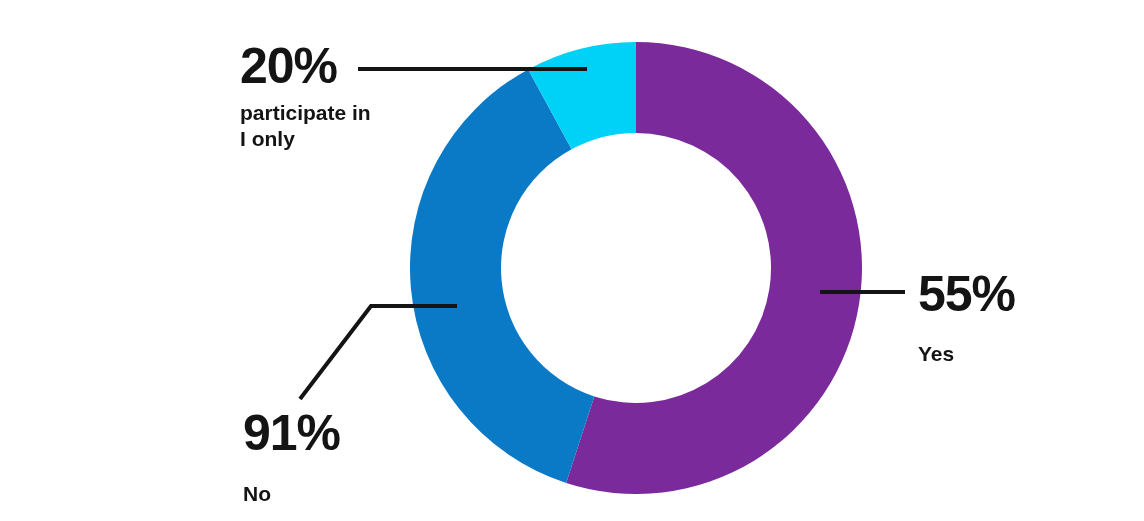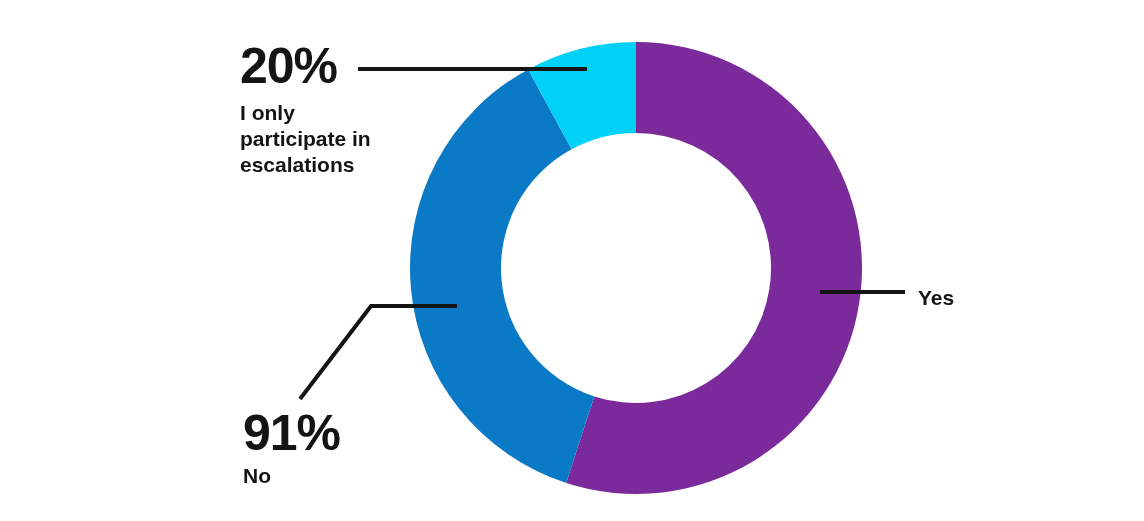--- a/index.html
+++ b/index.html
@@ -68,21 +68,21 @@
   #label-yes .desc {
     margin-top: 19px;
   }
   
   #label-no {
     left: 243px;
     top: 405px;
     width: 200px;
   }
   #label-no .desc {
-    margin-top: 2px;
+    margin-top: 20px;
   }
 </style>
 </head>
 <body>
 
 <div id="chart-root">
 
   <svg class="donut-svg" viewBox="0 0 1144 521">
 
     <path fill="#7a2a9b" d="M 636 42 A 226 226 0 1 1 566.16 482.94 L 594.28 396.39 A 135 135 0 1 0 636 133 Z"></path>
@@ -95,27 +95,27 @@
 
     <path stroke="#141414" stroke-width="4" fill="none" stroke-linecap="butt" d="M 820 292 L 905 292"></path>
 
     <path stroke="#141414" stroke-width="4" fill="none" stroke-linecap="butt" stroke-linejoin="miter" d="M 300 399 L 371 306 L 457 306"></path>
 
   </svg>
 
   <div class="label-block" id="label-escalations">
     <div class="pct">20%</div>
     <div class="desc">
+      <div>participate in</div>
       <div>I only</div>
-      <div>participate in</div>
-      <div>escalations</div>
     </div>
   </div>
 
   <div class="label-block" id="label-yes">
+    <div class="pct">55%</div>
     <div class="desc">Yes</div>
   </div>
 
   <div class="label-block" id="label-no">
     <div class="pct">91%</div>
     <div class="desc">No</div>
   </div>
 
 </div>
 

